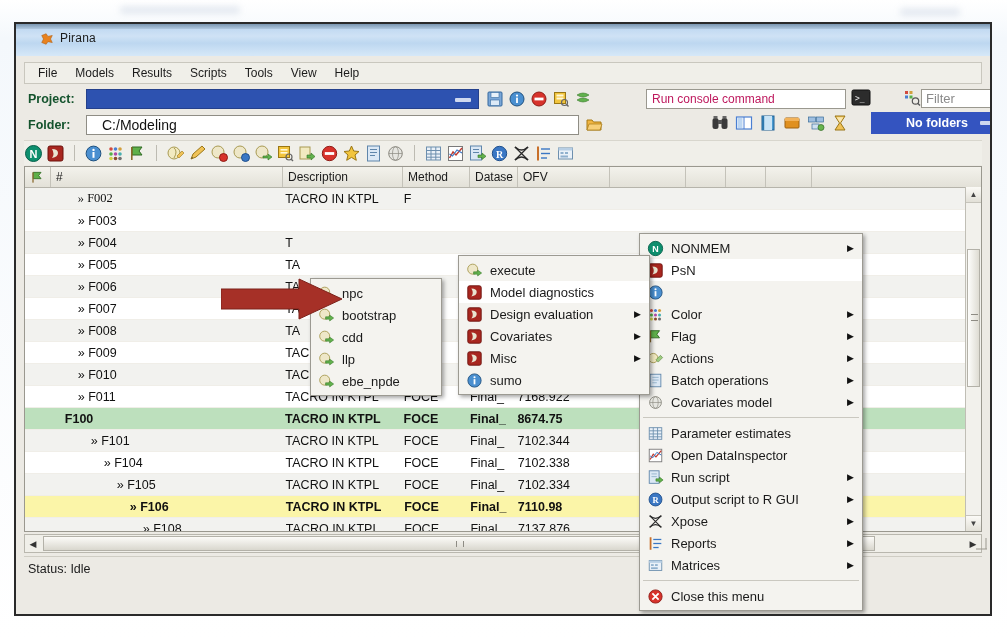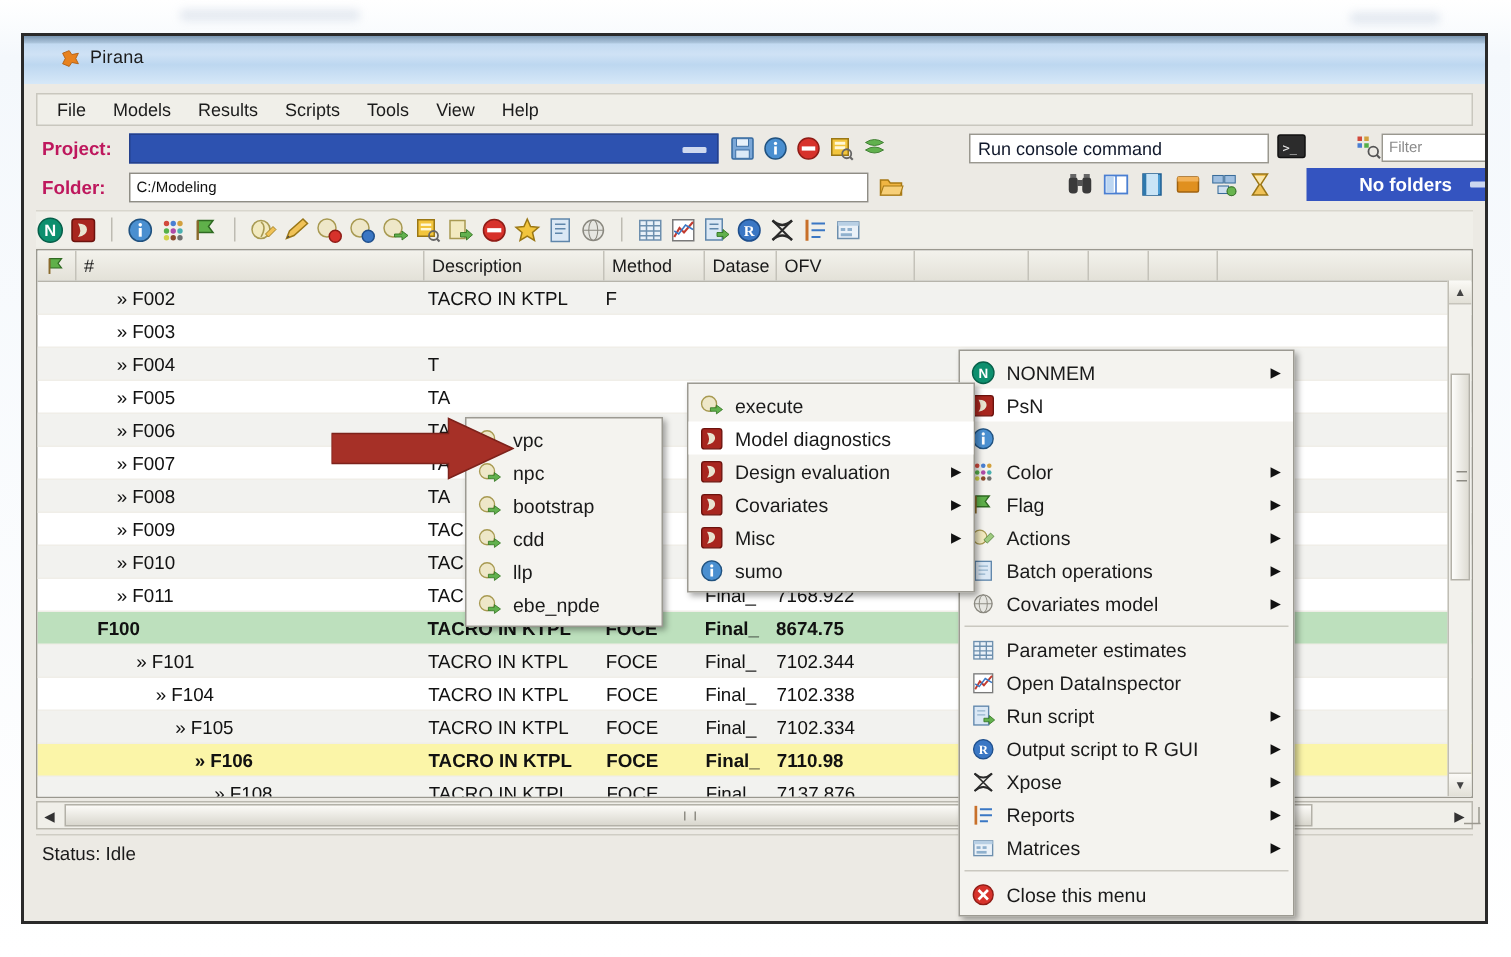--- a/index.html
+++ b/index.html
@@ -75,71 +75,71 @@
 
   
   .row-project, .row-folder {
     position: absolute; left: 8px;
     width: calc(100% - 16px); height: 26px;
     display: flex; align-items: center;
   }
   .row-project { top: 30px; }
   .row-folder  { top: 56px; }
   .fld-label {
-    font-size: 12.5px; font-weight: bold; color: #be185d;
+    font-size: 12.5px; font-weight: bold; color: #14532d;
     width: 62px; text-align: left; padding-left: 4px;
     box-sizing: border-box;
   }
   .proj-input {
     height: 20px; background: #2d52b0;
     border: 1px solid #24408c;
     box-sizing: border-box;
     position: relative;
     flex: 0 0 393px;
   }
   .proj-input .dash {
     position: absolute; right: 7px; top: 8px;
     width: 16px; height: 4px; background: #cfd9ef; border-radius: 1px;
   }
   .folder-input {
     height: 20px; background: #ffffff;
     border: 1px solid #8f8d85;
     box-sizing: border-box;
     flex: 0 0 493px;
-    font-size: 10px; color: #111;
-    padding: 1px 4px;
+    font-size: 14px; color: #111;
+    padding: 1px 15px;
     display:flex; align-items:center;
   }
   .toolstrip {
     display: flex; align-items: center; gap: 4px;
     padding-left: 7px;
   }
   .toolstrip-folder { padding-left: 6px; }
 
   
   .console-input {
     position: absolute; left: 630px; top: 33px;
     width: 200px; height: 20px;
     background: #fff; border: 1px solid #9a988f;
     box-sizing: border-box;
-    font-size: 12px; color: #0f172a;
+    font-size: 12px; color: #be185d;
     padding: 2px 5px;
     display: flex; align-items: center;
   }
   .console-btn {
     position: absolute; left: 835px; top: 32px;
     width: 20px; height: 20px;
   }
   .filter-icon { position:absolute; left: 887px; top: 33px; width:18px; height:18px; }
   .filter-input {
     position: absolute; left: 905px; top: 33px;
     width: 82px; height: 19px;
     background:#fff; border: 1px solid #9a988f;
     box-sizing: border-box;
-    font-size: 10px; color: #8a8a8a;
+    font-size: 13px; color: #8a8a8a;
     padding: 1px 4px; display:flex; align-items:center;
   }
   .rt-icons {
     position: absolute; left: 695px; top: 58px;
     display: flex; align-items: center; gap: 6px;
   }
   .nofolders {
     position: absolute; left: 855px; top: 56px;
     width: 132px; height: 22px;
     background: #3454c0;
@@ -601,21 +601,21 @@
           <div class="th c6"></div>
           <div class="th c7"></div>
           <div class="th c8"></div>
           <div class="th c9"></div>
           <div class="th c10"></div>
         </div>
 
         <div id="tbody">
             <div class="trow alt">
               <div class="td c0"></div>
-              <div class="td c1" style="padding-left: 27px;">» F002</div>
+              <div class="td c1" style="padding-left: 27px; font-family: Liberation Serif, serif;">» F002</div>
               <div class="td c2">TACRO IN KTPL</div>
               <div class="td c3">F</div>
               <div class="td c4"></div>
               <div class="td c5"></div>
               <div class="td c6"></div>
               <div class="td c7"></div>
               <div class="td c8"></div>
               <div class="td c9"></div>
               <div class="td c10"></div>
             </div>
@@ -1083,29 +1083,20 @@
           </div>
         </div>
       <div class="menu" id="menu-psnsub">
           <div class="item">
             <span class="ico">
               <svg viewBox="0 0 19 19" width="17" height="17">
                 <circle cx="7.5" cy="8" r="5.6" fill="#eee7c8" stroke="#a89a52"></circle>
                 <path d="M8.5 11 H13 V9 L17.5 12.3 L13 15.6 V13.6 H8.5 Z" fill="#62b14e" stroke="#31741f" stroke-width=".6"></path>
               </svg>
             </span>
-            <span class="lbl">vpc</span>
-          </div>
-          <div class="item">
-            <span class="ico">
-              <svg viewBox="0 0 19 19" width="17" height="17">
-                <circle cx="7.5" cy="8" r="5.6" fill="#eee7c8" stroke="#a89a52"></circle>
-                <path d="M8.5 11 H13 V9 L17.5 12.3 L13 15.6 V13.6 H8.5 Z" fill="#62b14e" stroke="#31741f" stroke-width=".6"></path>
-              </svg>
-            </span>
             <span class="lbl">npc</span>
           </div>
           <div class="item">
             <span class="ico">
               <svg viewBox="0 0 19 19" width="17" height="17">
                 <circle cx="7.5" cy="8" r="5.6" fill="#eee7c8" stroke="#a89a52"></circle>
                 <path d="M8.5 11 H13 V9 L17.5 12.3 L13 15.6 V13.6 H8.5 Z" fill="#62b14e" stroke="#31741f" stroke-width=".6"></path>
               </svg>
             </span>
             <span class="lbl">bootstrap</span>

